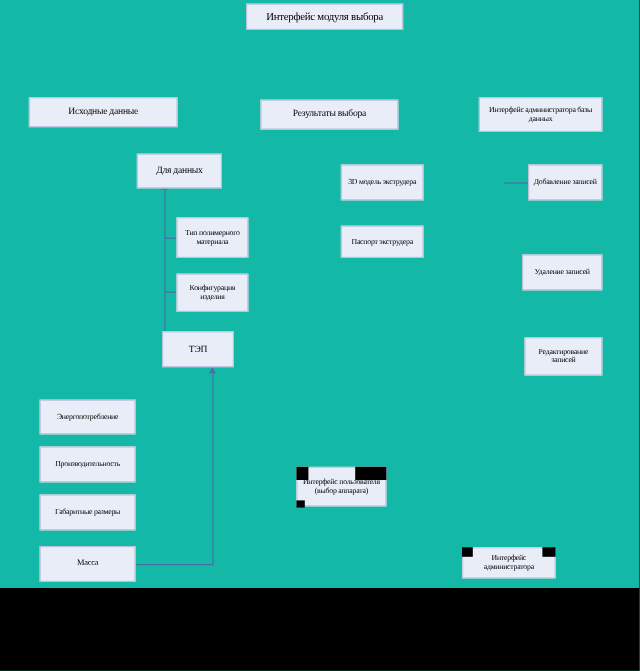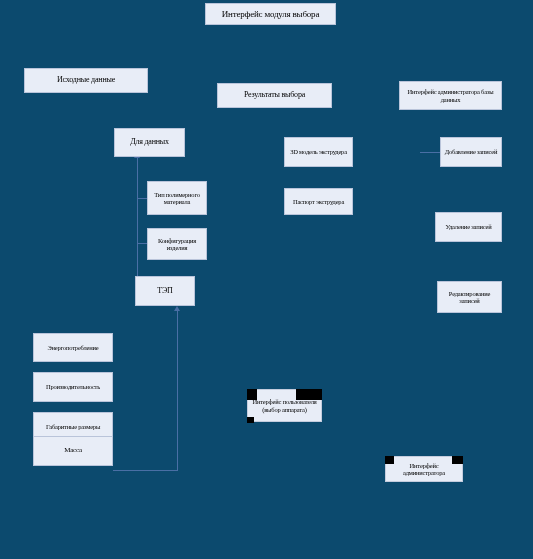--- a/index.html
+++ b/index.html
@@ -3,22 +3,22 @@
 <meta charset="utf-8">
 <style>
   html, body {
     margin: 0;
     padding: 0;
     background: #000000;
   }
   #canvas {
     position: relative;
     width: 533px;
-    height: 559px;
-    background: #0c4a6e;
+    height: 490px;
+    background: #14b8a6;
     overflow: hidden;
     font-family: "Liberation Serif", "DejaVu Serif", serif;
   }
   .node {
     position: absolute;
     box-sizing: border-box;
     background: #e8edf7;
     border: 1px solid #b9c4da;
     color: #000000;
     display: flex;
@@ -87,21 +87,21 @@
   <div class="conn conn-h" style="left:113px; top:470px; width:65px;"></div>
   <div class="conn conn-v" style="left:177px; top:311px; height:159px;"></div>
   <div class="arrow-up" style="left:174px; top:306px;"></div>
 
   <div class="conn conn-h" style="left:420px; top:152px; width:20px;"></div>
 
   <div class="node n-title" style="left:205px; top:3px; width:131px; height:22px;">
     <span>Интерфейс модуля выбора</span>
   </div>
 
-  <div class="node n-head" style="left:24px; top:68px; width:124px; height:25px;">
+  <div class="node n-head" style="left:24px; top:81px; width:124px; height:25px;">
     <span>Исходные данные</span>
   </div>
 
   <div class="node n-head" style="left:217px; top:83px; width:115px; height:25px;">
     <span>Результаты выбора</span>
   </div>
 
   <div class="node n-tiny" style="left:399px; top:81px; width:103px; height:29px;">
     <span>Интерфейс администратора базы данных</span>
   </div>
@@ -128,21 +128,21 @@
   </div>
 
   <div class="node n-tiny" style="left:33px; top:372px; width:80px; height:30px;">
     <span>Производительность</span>
   </div>
 
   <div class="node n-tiny" style="left:33px; top:412px; width:80px; height:30px;">
     <span>Габаритные размеры</span>
   </div>
 
-  <div class="node n-small" style="left:33px; top:436px; width:80px; height:30px;">
+  <div class="node n-small" style="left:33px; top:455px; width:80px; height:30px;">
     <span>Масса</span>
   </div>
 
   <div class="node n-tiny" style="left:284px; top:137px; width:69px; height:30px;">
     <span>3D модель экструдера</span>
   </div>
 
   <div class="node n-tiny" style="left:284px; top:188px; width:69px; height:27px;">
     <span>Паспорт экструдера</span>
   </div>

